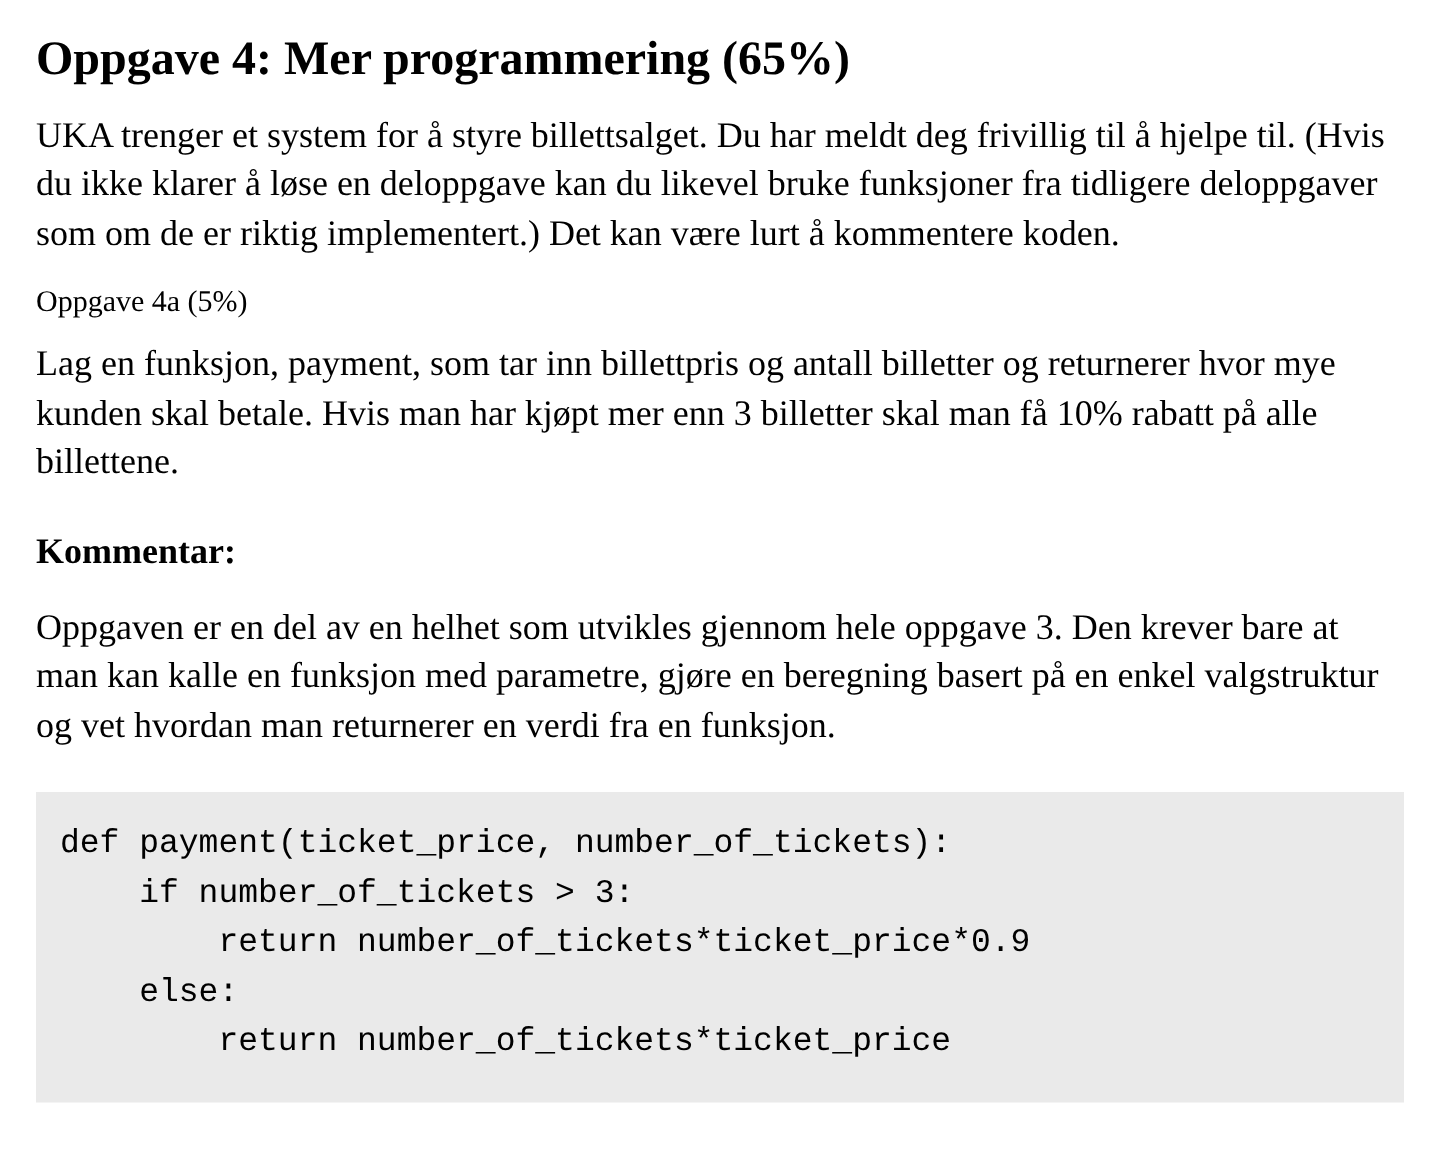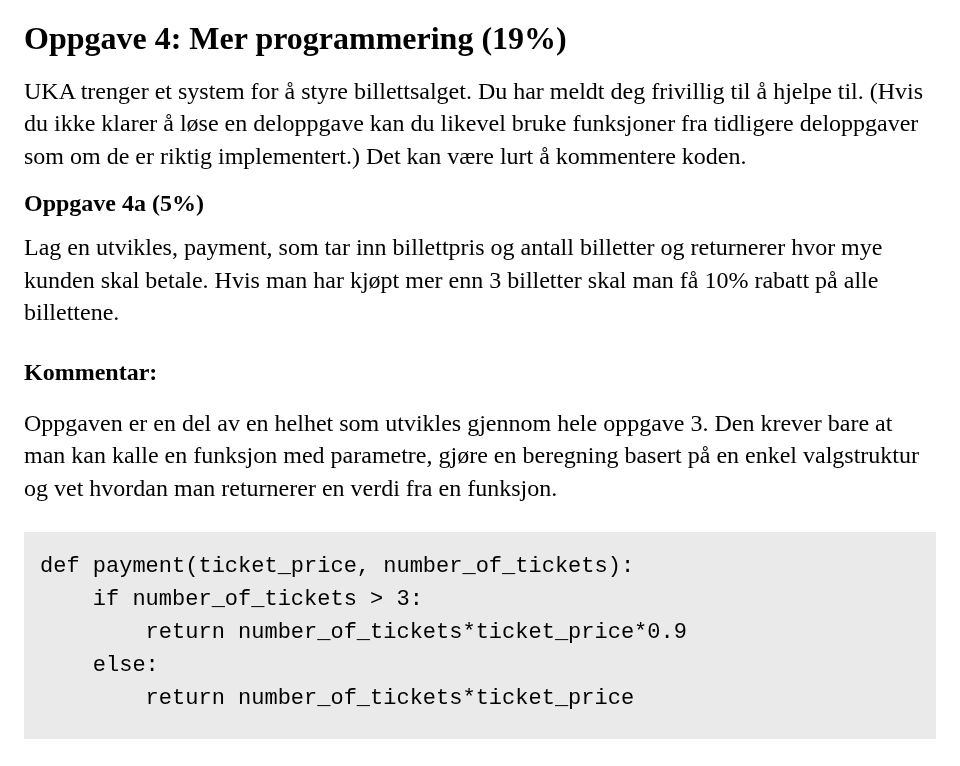--- a/index.html
+++ b/index.html
@@ -10,22 +10,22 @@
       padding: 20px 24px;
       width: 960px;
       box-sizing: border-box;
     }
     h1 {
       font-size: 32px;
       font-weight: bold;
       margin: 0 0 18px 0;
     }
     h2 {
-      font-size: 24px;
-      font-weight: bold;
+      font-size: 20px;
+      font-weight: normal;
       margin: 0 0 14px 0;
     }
     p {
       font-size: 24px;
       line-height: 1.35;
       margin: 0 0 18px 0;
     }
     .code-inline {
       font-family: Liberation Serif, serif;
     }
@@ -41,28 +41,28 @@
     .section {
       margin-bottom: 28px;
     }
     .kommentar-label {
       font-weight: bold;
     }
   </style>
 </head>
 <body>
 
-<h1>Oppgave 4: Mer programmering (19%)</h1>
+<h1>Oppgave 4: Mer programmering (65%)</h1>
 
 <p>UKA trenger et system for å styre billettsalget. Du har meldt deg frivillig til å hjelpe til. (Hvis du ikke klarer å løse en deloppgave kan du likevel bruke funksjoner fra tidligere deloppgaver som om de er riktig implementert.) Det kan være lurt å kommentere koden.</p>
 
 <div class="section">
   <h2>Oppgave 4a (5%)</h2>
   <p>
-    <span>Lag en utvikles, </span><span class="code-inline">payment</span><span>, som tar inn billettpris og antall billetter og returnerer hvor mye kunden skal betale. Hvis man har kjøpt mer enn 3 billetter skal man få 10% rabatt på alle billettene.</span>
+    <span>Lag en funksjon, </span><span class="code-inline">payment</span><span>, som tar inn billettpris og antall billetter og returnerer hvor mye kunden skal betale. Hvis man har kjøpt mer enn 3 billetter skal man få 10% rabatt på alle billettene.</span>
   </p>
 </div>
 
 <p>
   <span class="kommentar-label">Kommentar:</span>
 </p>
 
 <p>Oppgaven er en del av en helhet som utvikles gjennom hele oppgave 3. Den krever bare at man kan kalle en funksjon med parametre, gjøre en beregning basert på en enkel valgstruktur og vet hvordan man returnerer en verdi fra en funksjon.</p>
 
 <div class="code-block">def payment(ticket_price, number_of_tickets):

